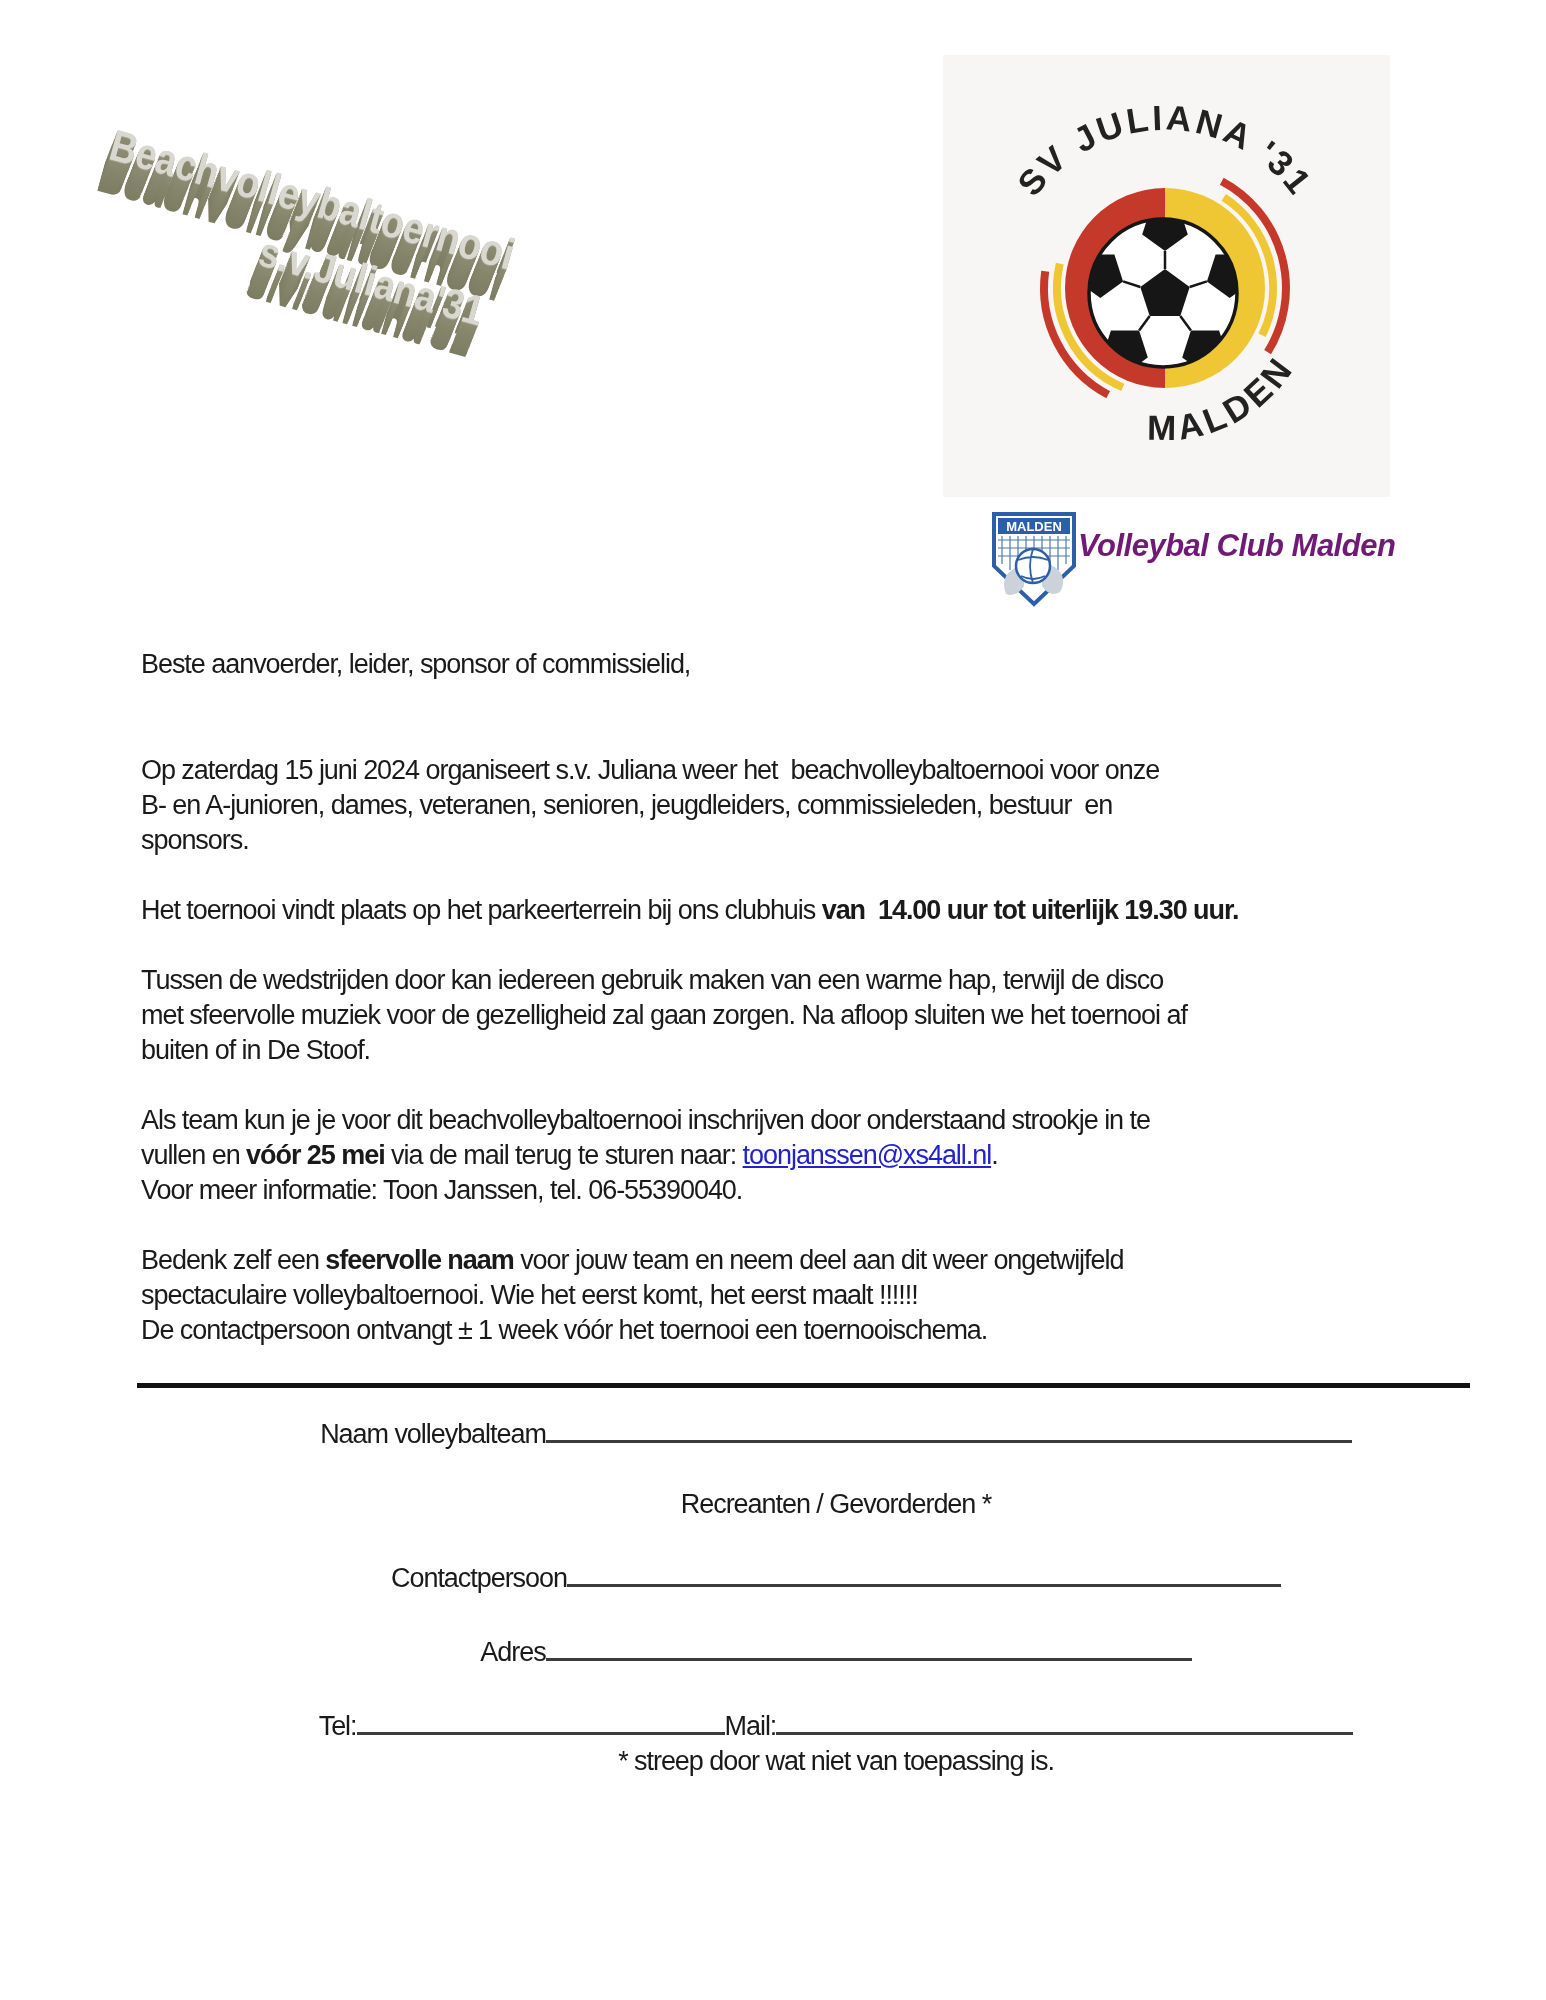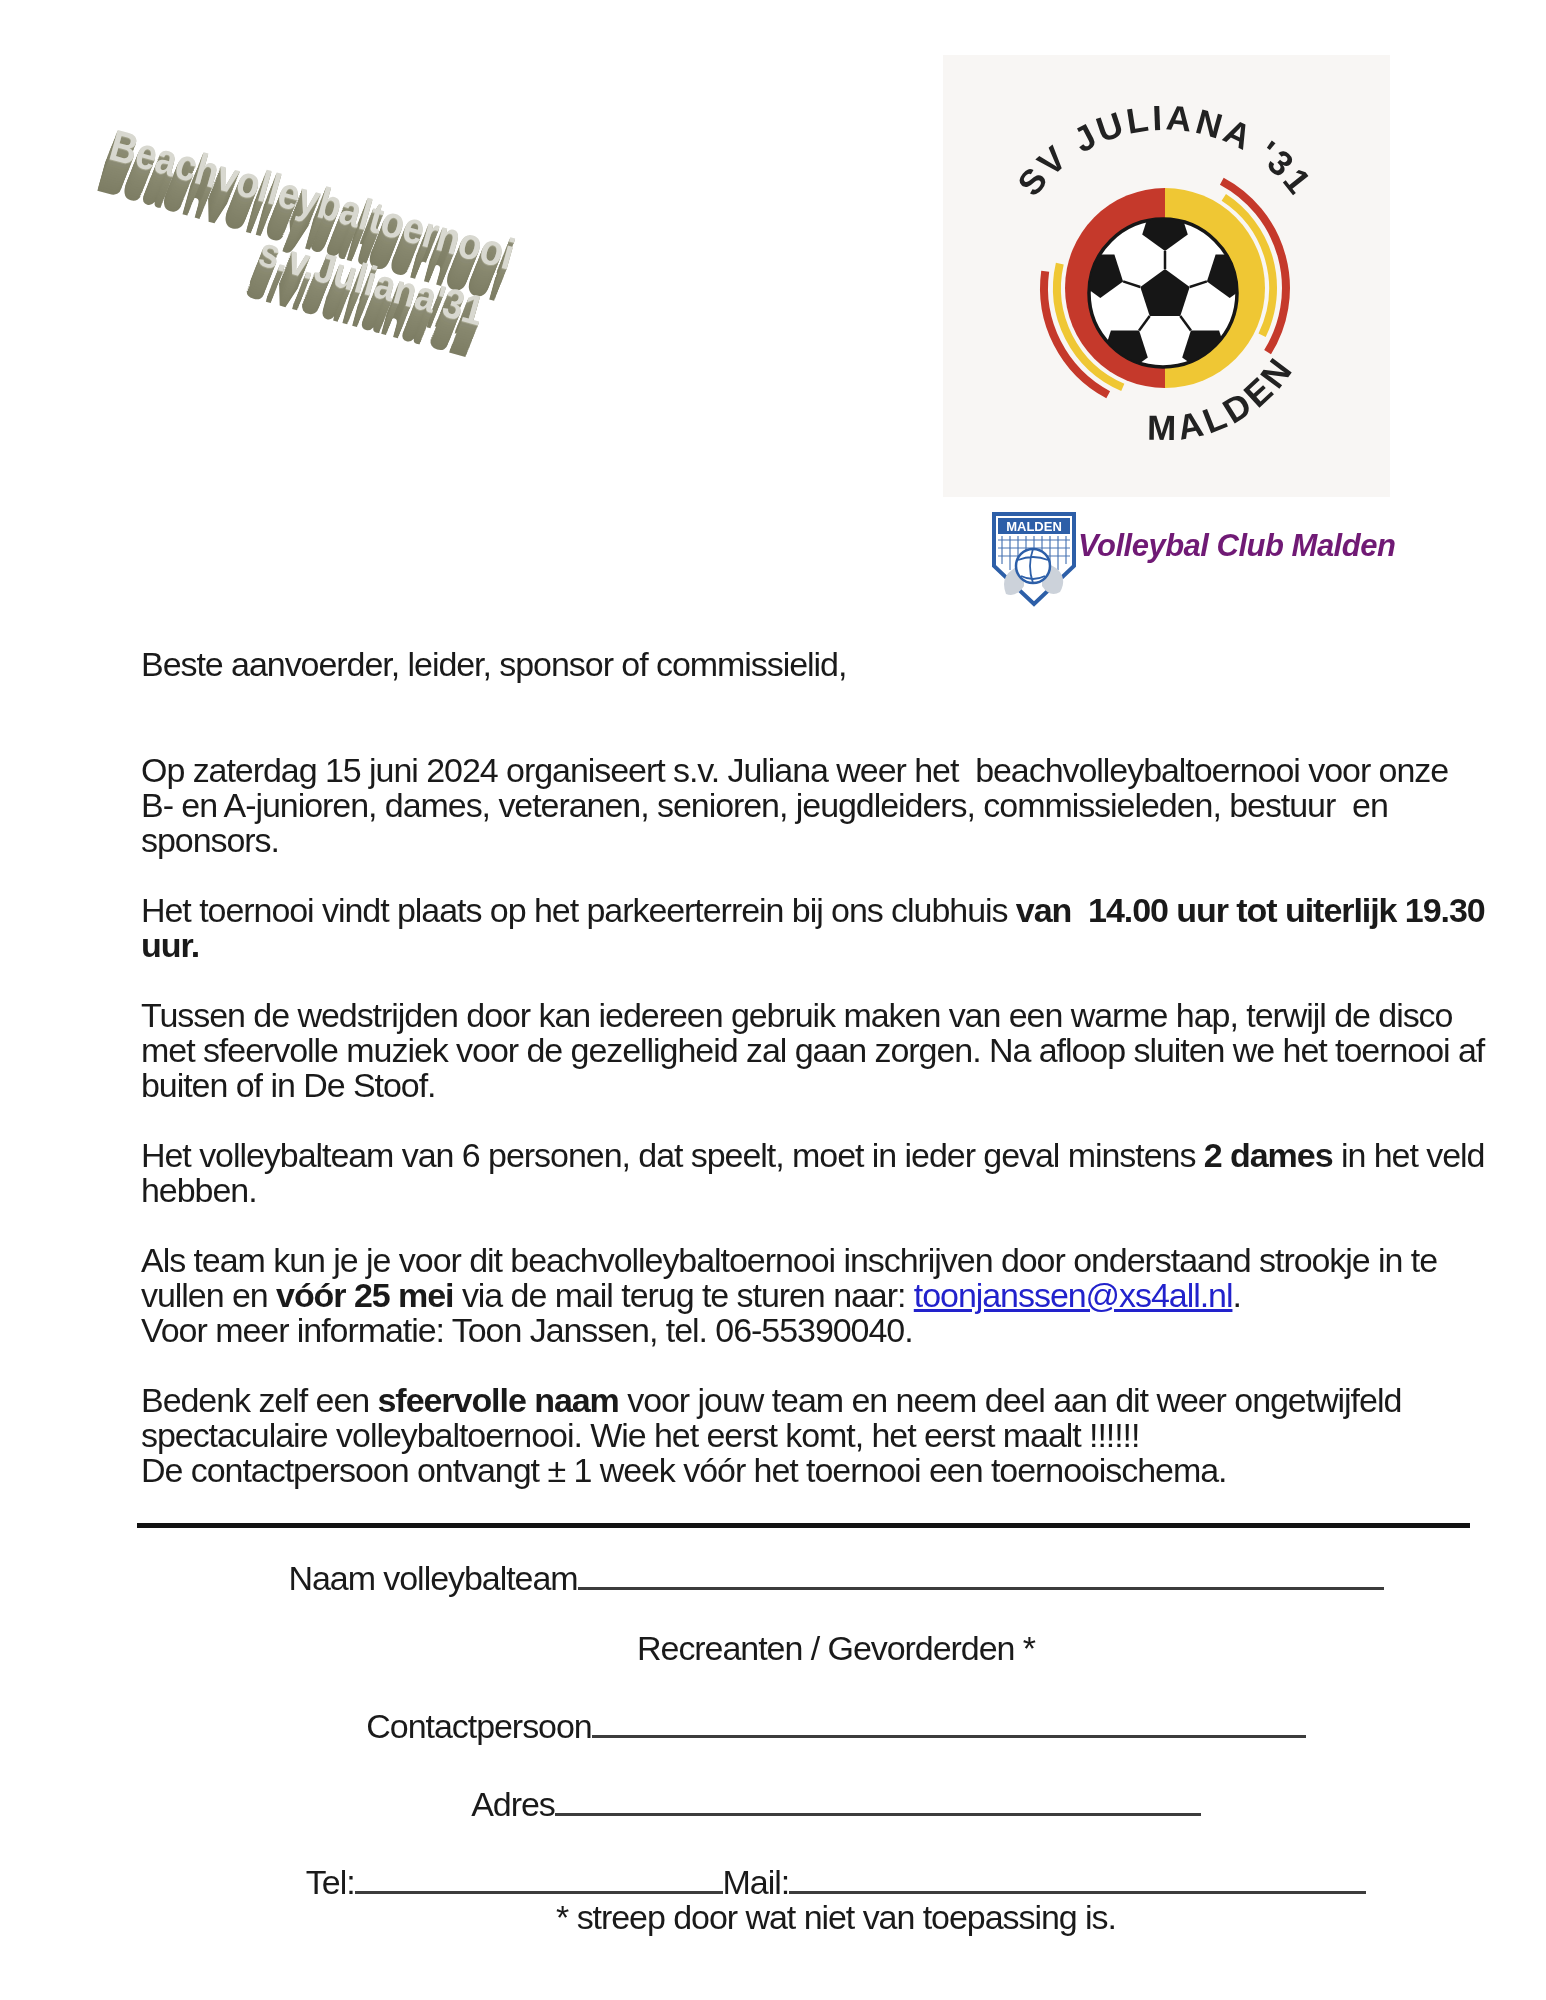--- a/index.html
+++ b/index.html
@@ -28,21 +28,21 @@
   
   .juliana{position:absolute;left:943px;top:55px;width:447px;height:442px;background:#f8f6f4;}
   .juliana svg{display:block;}
   
   .vcm-shield{position:absolute;left:988px;top:508px;}
   .vcm-label{
     position:absolute;left:1078px;top:528px;font-size:31px;font-weight:bold;font-style:italic;
     letter-spacing:-0.5px;white-space:nowrap;
   }
   
-  .letter{position:absolute;left:141px;top:647px;width:1390px;font-size:34px;line-height:35px;letter-spacing:-1.05px;}
+  .letter{position:absolute;left:141px;top:647px;width:1390px;font-size:27px;line-height:35px;letter-spacing:-1.05px;}
   .letter p{margin:0 0 35px 0;}
   .letter p.salutation{margin-bottom:71px;}
   .letter .b{font-weight:bold;}
   .letter .link{color:#2222cc;text-decoration:underline;cursor:pointer;}
   .divider{height:5px;background:#121212;border:none;margin:27px 0 0 -4px;width:1333px;}
   
   .form{margin-top:25px;text-align:center;}
   .form-row{margin-bottom:35px;white-space:nowrap;}
   .fill-line{display:inline-block;height:1em;border-bottom:3px solid #3c3c3c;vertical-align:baseline;}
   .w-naam{width:806px;}
@@ -129,21 +129,20 @@
     <text x="46" y="23" text-anchor="middle" font-family="Liberation Sans, DejaVu Sans, sans-serif" font-size="13" font-weight="bold" fill="#ffffff">MALDEN</text>
   </svg>
 </div>
 <div class="vcm-label" style="color:#701a75;">Volleybal Club Malden</div>
 
 <div class="letter">
   <p class="salutation">Beste aanvoerder, leider, sponsor of commissielid,</p>
   <p><span>Op zaterdag 15 juni 2024 organiseert s.v. Juliana weer het&nbsp; beachvolleybaltoernooi voor onze</span><br><span>B- en A-junioren, dames, veteranen, senioren, jeugdleiders, commissieleden, bestuur&nbsp; en</span><br><span>sponsors.</span></p>
   <p><span>Het toernooi vindt plaats op het parkeerterrein bij ons clubhuis </span><span class="b">van&nbsp; 14.00 uur tot uiterlijk 19.30 uur.</span></p>
   <p><span>Tussen de wedstrijden door kan iedereen gebruik maken van een warme hap, terwijl de disco</span><br><span>met sfeervolle muziek voor de gezelligheid zal gaan zorgen. Na afloop sluiten we het toernooi af</span><br><span>buiten of in De Stoof.</span></p>
-  <p><span>Het volleybalteam van 6 personen, dat speelt, moet in ieder geval minstens </span><span class="b">2 dames</span><span> in het veld</span><br><span>hebben.</span></p>
   <p><span>Als team kun je je voor dit beachvolleybaltoernooi inschrijven door onderstaand strookje in te</span><br><span>vullen en </span><span class="b">vóór 25 mei</span><span> via de mail terug te sturen naar: </span><span class="link">toonjanssen@xs4all.nl</span><span>.</span><br><span>Voor meer informatie: Toon Janssen, tel. 06-55390040.</span></p>
   <p><span>Bedenk zelf een </span><span class="b">sfeervolle naam</span><span> voor jouw team en neem deel aan dit weer ongetwijfeld</span><br><span>spectaculaire volleybaltoernooi. Wie het eerst komt, het eerst maalt !!!!!!</span><br><span>De contactpersoon ontvangt ± 1 week vóór het toernooi een toernooischema.</span></p>
 
   <hr class="divider">
 
   <div class="form">
     <div class="form-row">
       <span>Naam volleybalteam</span><span class="fill-line w-naam"></span>
     </div>
     <div class="form-row">

